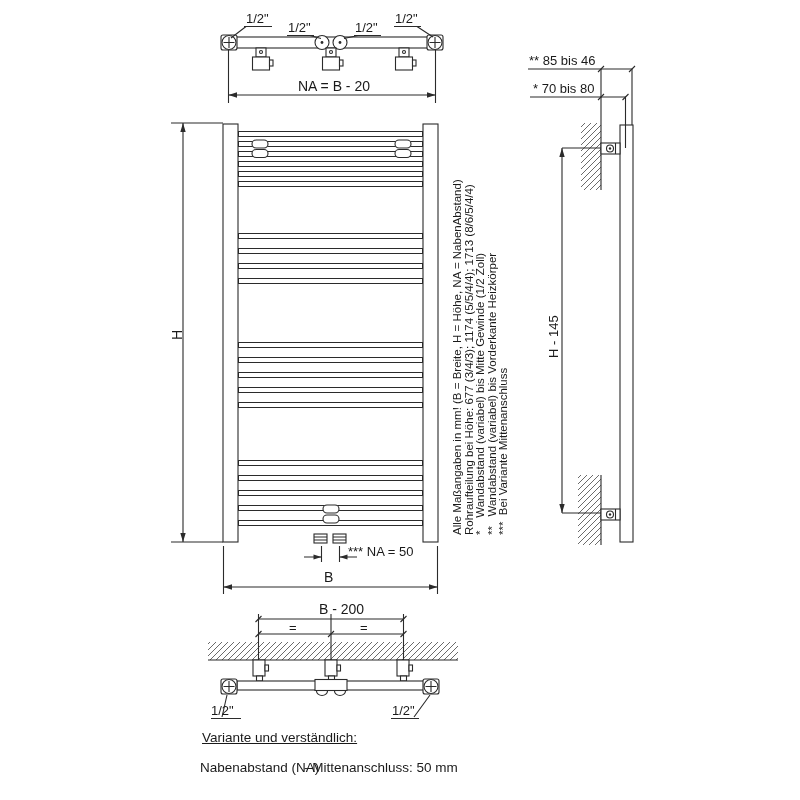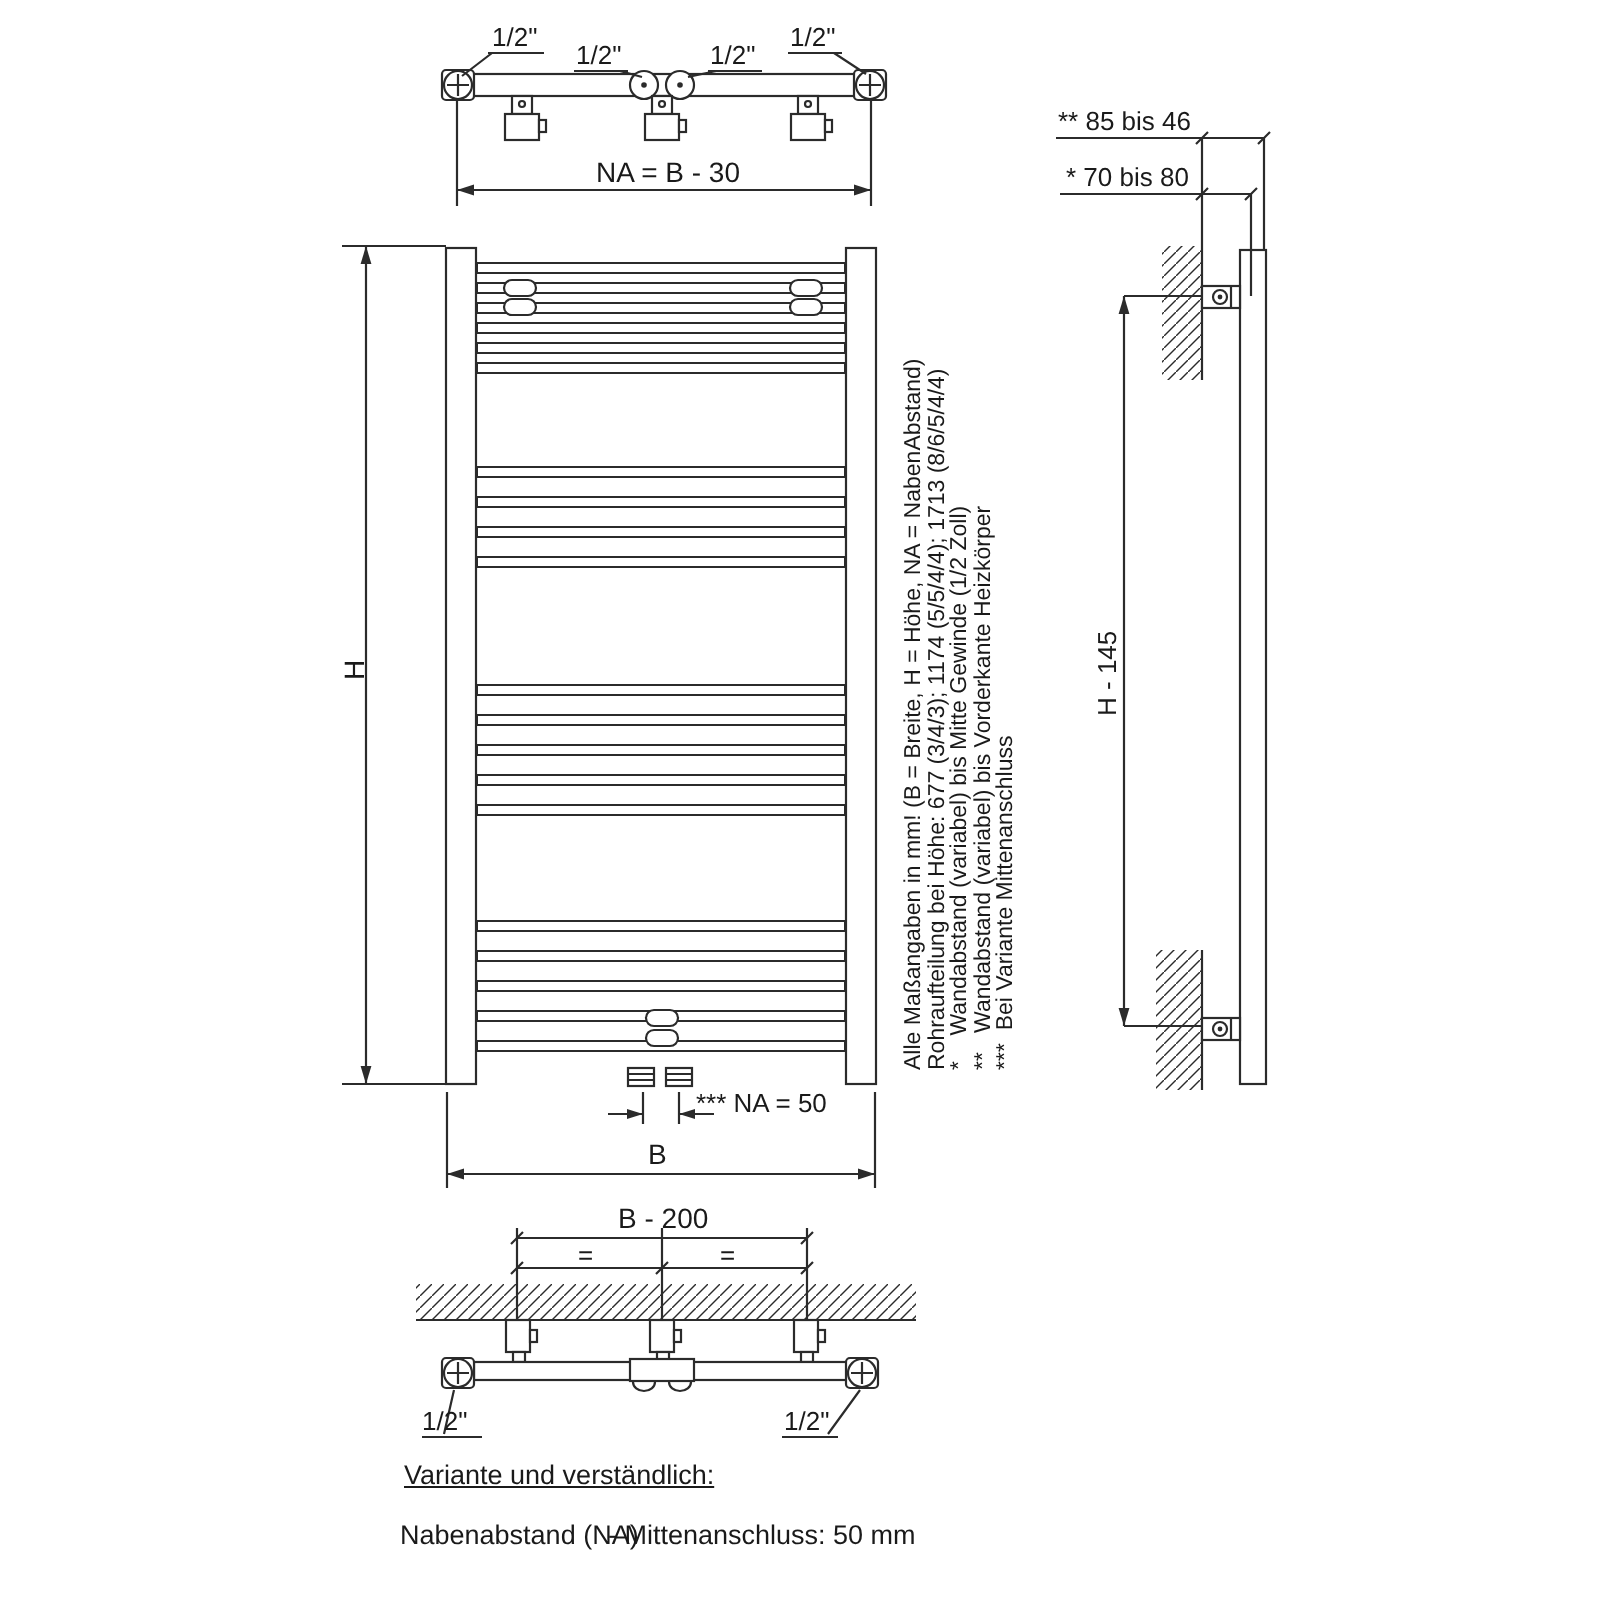--- a/index.html
+++ b/index.html
@@ -209,37 +209,37 @@
 
       <path d="M211,718.5 H241 M222,717 L227,695
                M391,718.5 H419 M414,717 L430,695"></path>
     </g>
   </svg>
 
   <span class="lbl" style="left:246px;top:11px;">1/2"</span>
   <span class="lbl" style="left:288px;top:20px;">1/2"</span>
   <span class="lbl" style="left:355px;top:20px;">1/2"</span>
   <span class="lbl" style="left:395px;top:11px;">1/2"</span>
-  <span class="lbl f14" style="left:298px;top:78px;">NA = B - 30</span>
+  <span class="lbl f14" style="left:298px;top:78px;">NA = B - 20</span>
 
   <span class="lbl f14 rot" style="left:169px;top:340px;">H</span>
   <span class="lbl" style="left:348px;top:544px;">*** NA = 50</span>
   <span class="lbl f14" style="left:324px;top:569px;">B</span>
 
   <span class="lbl" style="left:529px;top:53px;">** 85 bis 46</span>
   <span class="lbl" style="left:533px;top:81px;">* 70 bis 80</span>
   <span class="lbl rot" style="left:546px;top:358px;">H - 145</span>
 
   <span class="note" style="left:452px;top:535px;">Alle Maßangaben in mm! (B = Breite, H = Höhe, NA = NabenAbstand)</span>
   <span class="note" style="left:463.5px;top:535px;">Rohraufteilung bei Höhe: 677 (3/4/3); 1174 (5/5/4/4); 1713 (8/6/5/4/4)</span>
   <span class="note" style="left:475px;top:535px;">*    Wandabstand (variabel) bis Mitte Gewinde (1/2 Zoll)</span>
   <span class="note" style="left:486.5px;top:535px;">**   Wandabstand (variabel) bis Vorderkante Heizkörper</span>
   <span class="note" style="left:498px;top:535px;">***  Bei Variante Mittenanschluss</span>
 
-  <span class="lbl f14" style="left:309px;top:601px;">B - 200</span>
+  <span class="lbl f14" style="left:319px;top:601px;">B - 200</span>
   <span class="lbl" style="left:289px;top:620px;">=</span>
   <span class="lbl" style="left:360px;top:620px;">=</span>
   <span class="lbl" style="left:211px;top:703px;">1/2"</span>
   <span class="lbl" style="left:392px;top:703px;">1/2"</span>
 
   <span class="lbl footer-heading" style="left:202px;top:730px;">Variante und verständlich:</span>
   <span class="lbl footer-text" style="left:200px;top:760px;">Nabenabstand (NA)</span>
   <span class="lbl footer-text" style="left:304px;top:760px;">- Mittenanschluss: 50 mm</span>
 
 </div>

